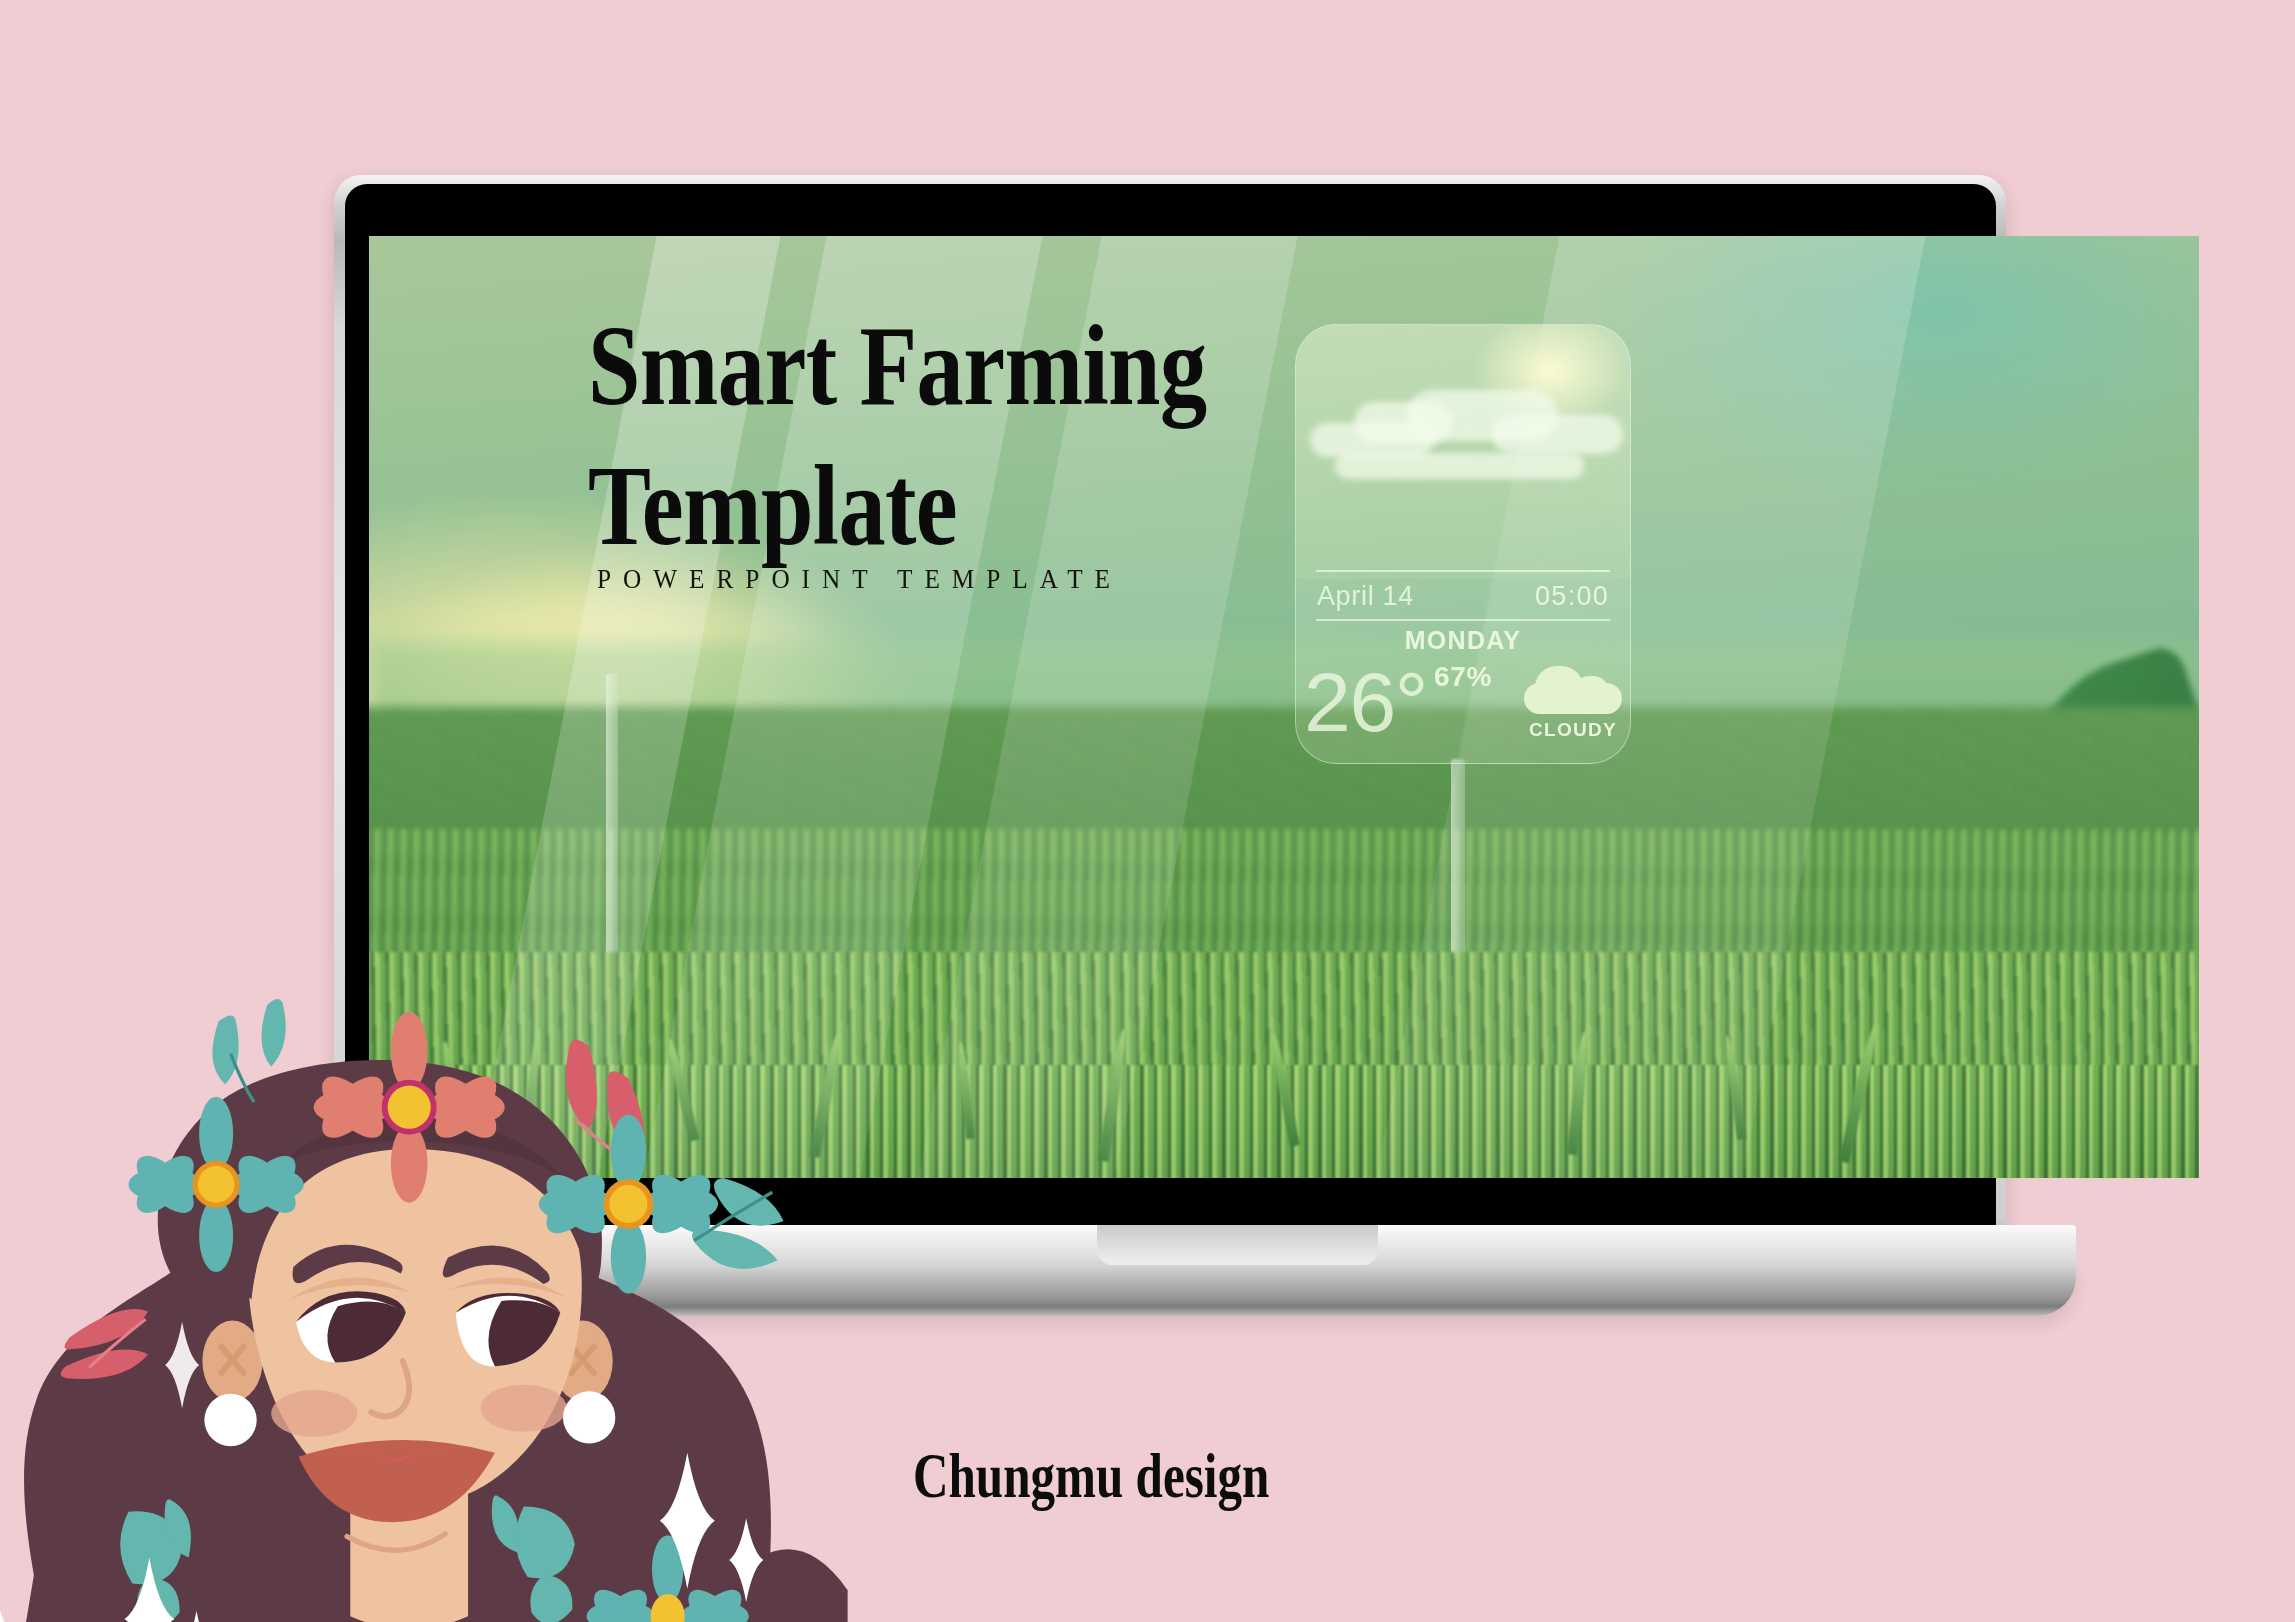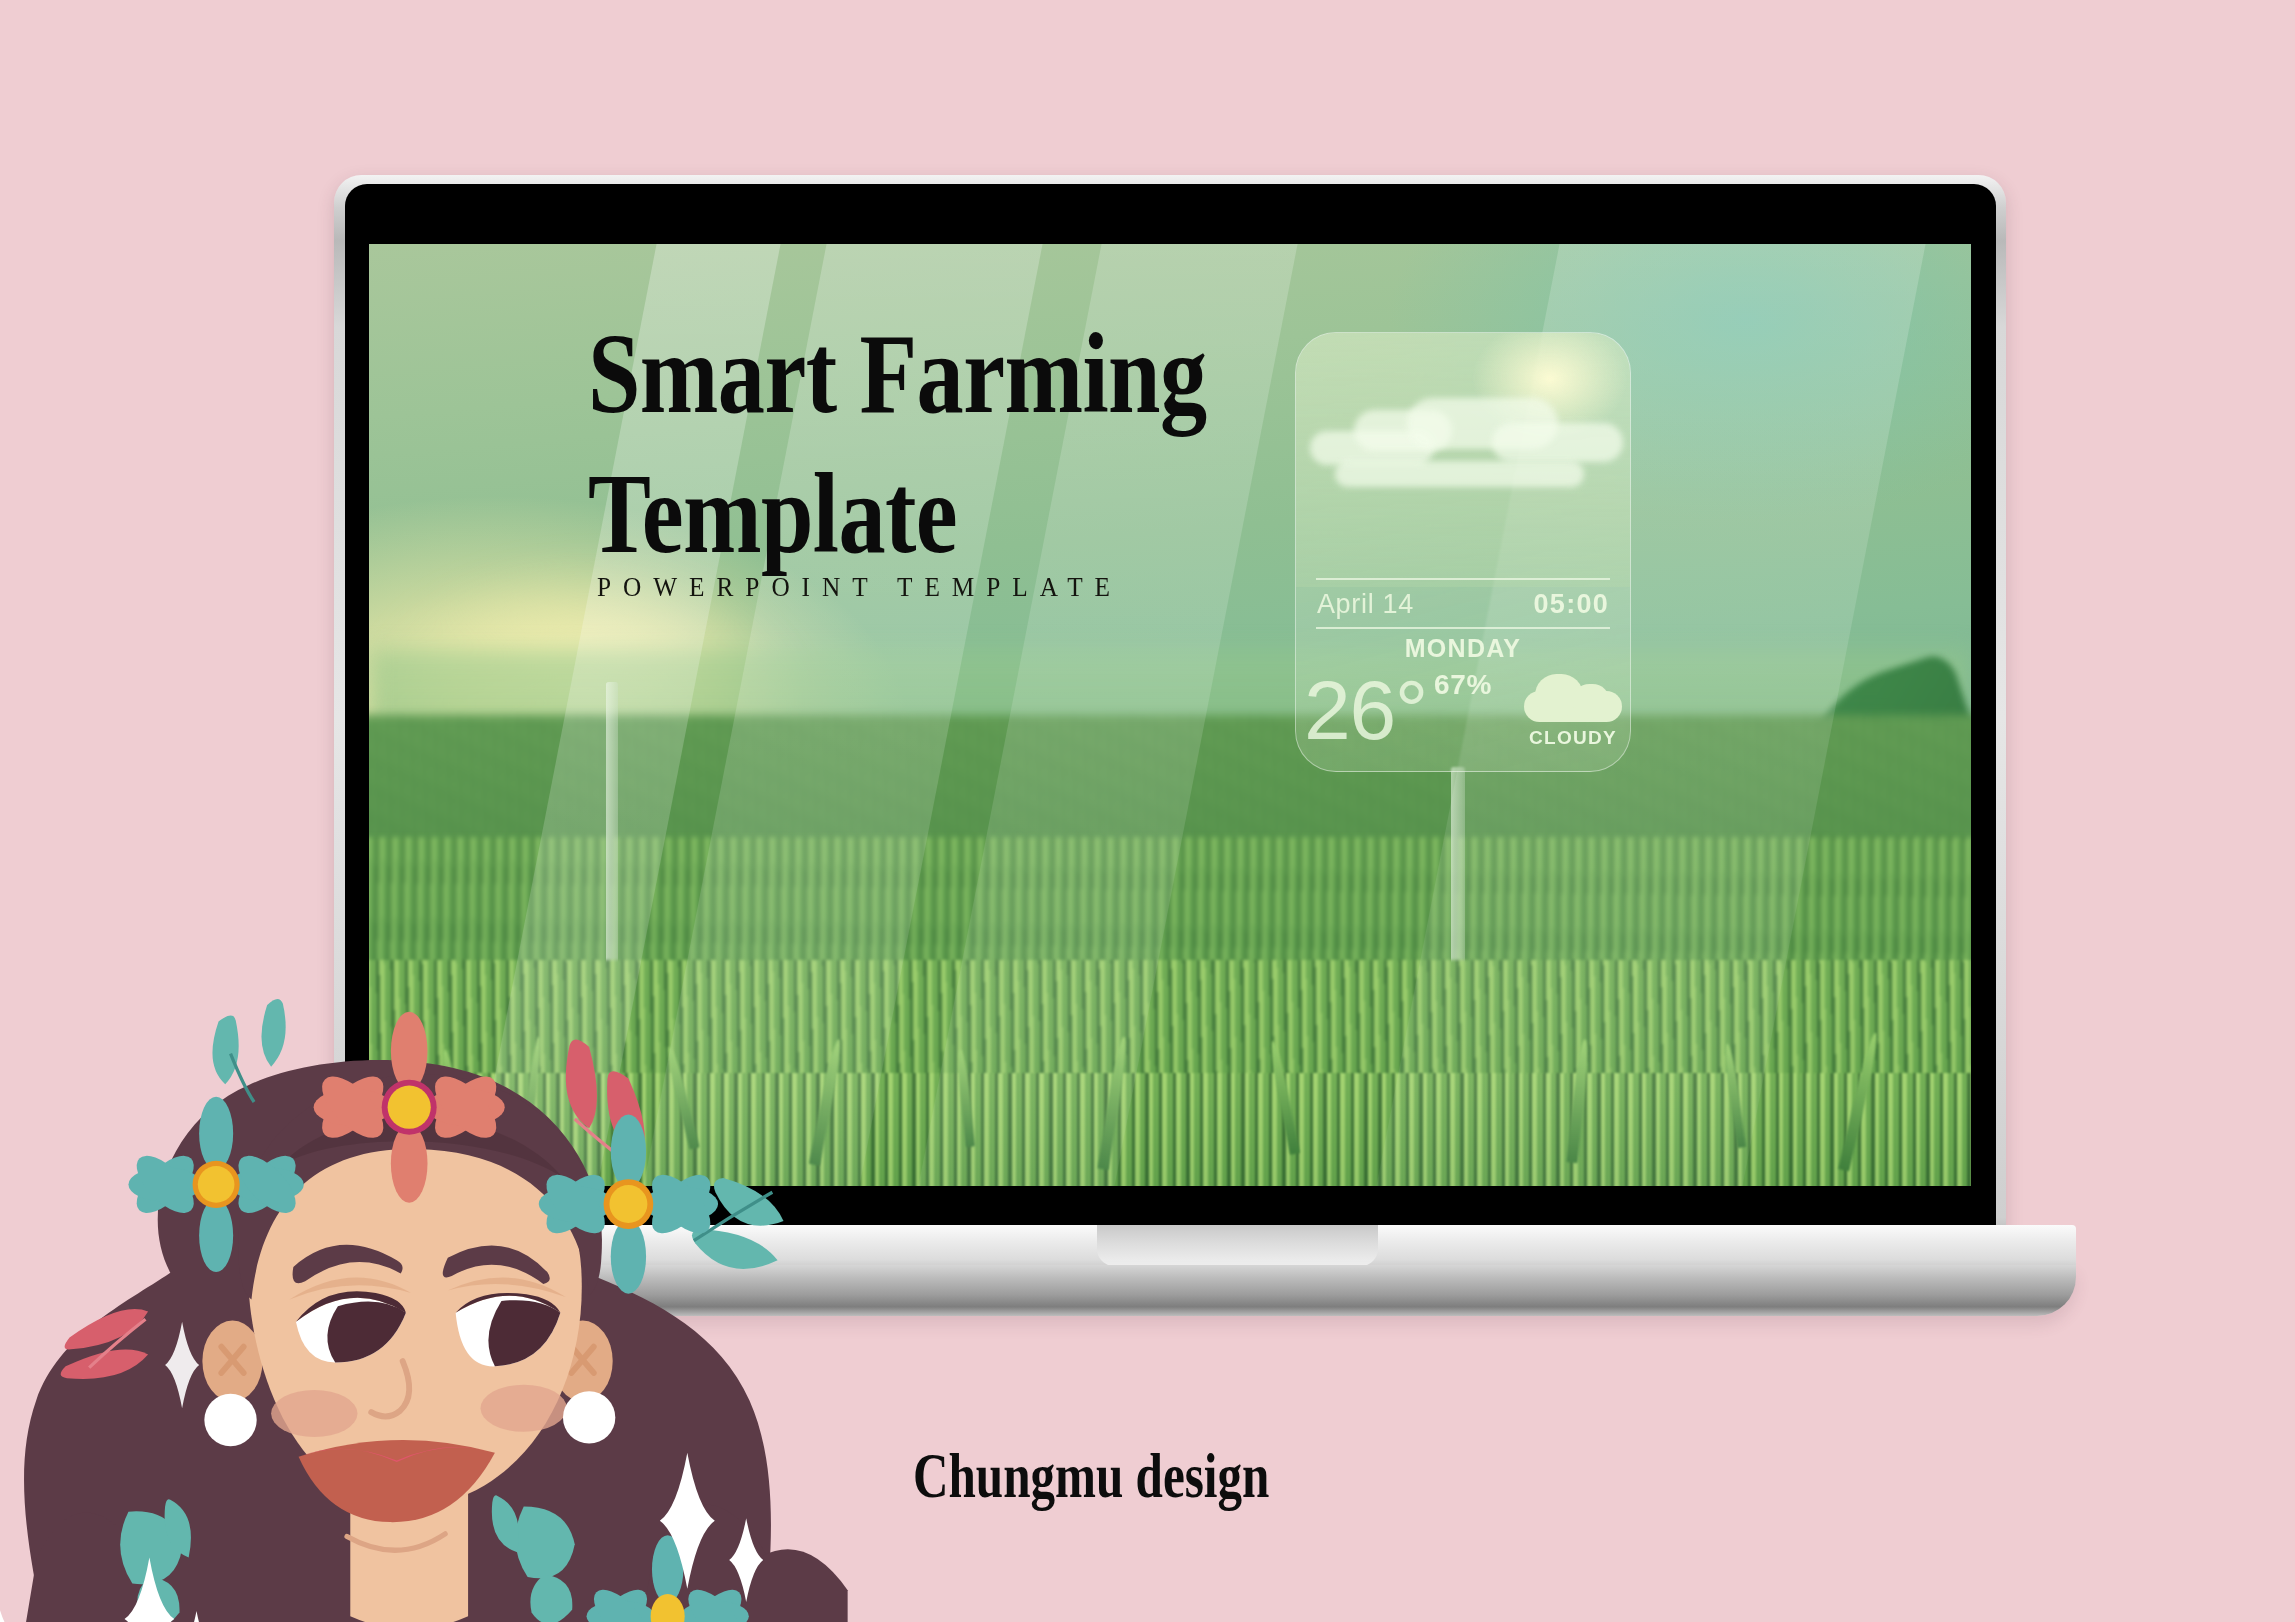--- a/index.html
+++ b/index.html
@@ -16,21 +16,21 @@
     position:absolute;left:0;top:0;width:1672px;height:1086px;
     border-radius:27.5px 27.5px 6.5px 6.5px;
     background:linear-gradient(180deg,#f3f3f3 0%,#cfcfcf 3%,#b9b9b9 6%,#d8d8d8 14%,#e6e6e6 50%,#cfcfcf 96%,#9b9b9b 100%);
     box-shadow:0 6.5px 17px rgba(80,50,60,.18);
   }
   .lid-bezel{
     position:absolute;left:10.5px;top:9.2px;width:1651px;height:1073px;
     border-radius:22px 22px 3.9px 3.9px;background:#000;
   }
   .screen{
-    position:absolute;left:35px;top:69px;width:1602px;height:942px;
+    position:absolute;left:35px;top:61px;width:1830px;height:942px;
     overflow:hidden;background:#22c55e;
   }
   
   .sky{
     position:absolute;inset:0;
     background:
       radial-gradient(589px 340px at 8% 52%, rgba(255,243,176,.95) 0%, rgba(255,240,170,.55) 38%, rgba(255,240,170,0) 70%),
       radial-gradient(497px 281px at 86% 8%, rgba(120,196,176,.75) 0%, rgba(120,196,176,0) 72%),
       linear-gradient(175deg,#a9c79b 0%,#9dc497 16%,#8fbf92 33%,#86bd95 46%,#7fb794 56%,#6faa80 66%,#5d9b6b 76%,#4f8e5c 86%,#3f7f4e 100%);
   }
@@ -104,21 +104,21 @@
   .w-sky{position:absolute;left:0;top:0;width:100%;height:58%;
     background:
       radial-gradient(111px 85px at 76% 18%, rgba(255,252,212,.95), rgba(255,250,205,0) 70%),
       linear-gradient(180deg,rgba(205,228,186,.55),rgba(186,218,170,.30));}
   .cl{position:absolute;background:rgba(244,252,236,.72);border-radius:654px;filter:blur(3.3px);}
   .w-rows{position:absolute;left:0;right:0;top:56%;padding:0 19.6px;color:#e9f6dd;}
   .w-hr{height:2px;background:rgba(240,250,230,.72);margin:0 0 2.6px;}
   .w-line1{display:flex;justify-content:space-between;align-items:baseline;
     font-size:27px;letter-spacing:0.7px;padding:6.5px 1.3px 6.5px;gap:35px;}
   .w-date{opacity:.92;}
-  .w-time{font-weight:700;letter-spacing:1.3px;}
+  .w-time{font-weight:400;letter-spacing:1.3px;}
   .w-right{text-align:center;margin-top:5.2px;}
   .w-day{font-size:25px;font-weight:700;letter-spacing:1.3px;}
   .w-hum{font-size:28px;font-weight:700;letter-spacing:0.7px;margin-top:6px;}
   .w-bottom{position:absolute;left:0;right:0;bottom:22px;display:flex;
     justify-content:space-between;align-items:flex-end;padding:0 8px;color:#e9f6dd;}
   .w-temp{font-size:84px;font-weight:300;line-height:.92;letter-spacing:-1.3px;opacity:.85;}
   .w-cond{text-align:center;}
   .cloudicon{position:relative;width:98px;height:54px;margin:0 auto 3.9px;}
   .cloudicon i{position:absolute;background:#e3f2d0;border-radius:654px;display:block;}
   .w-condtext{font-size:19px;font-weight:700;letter-spacing:1.3px;}

